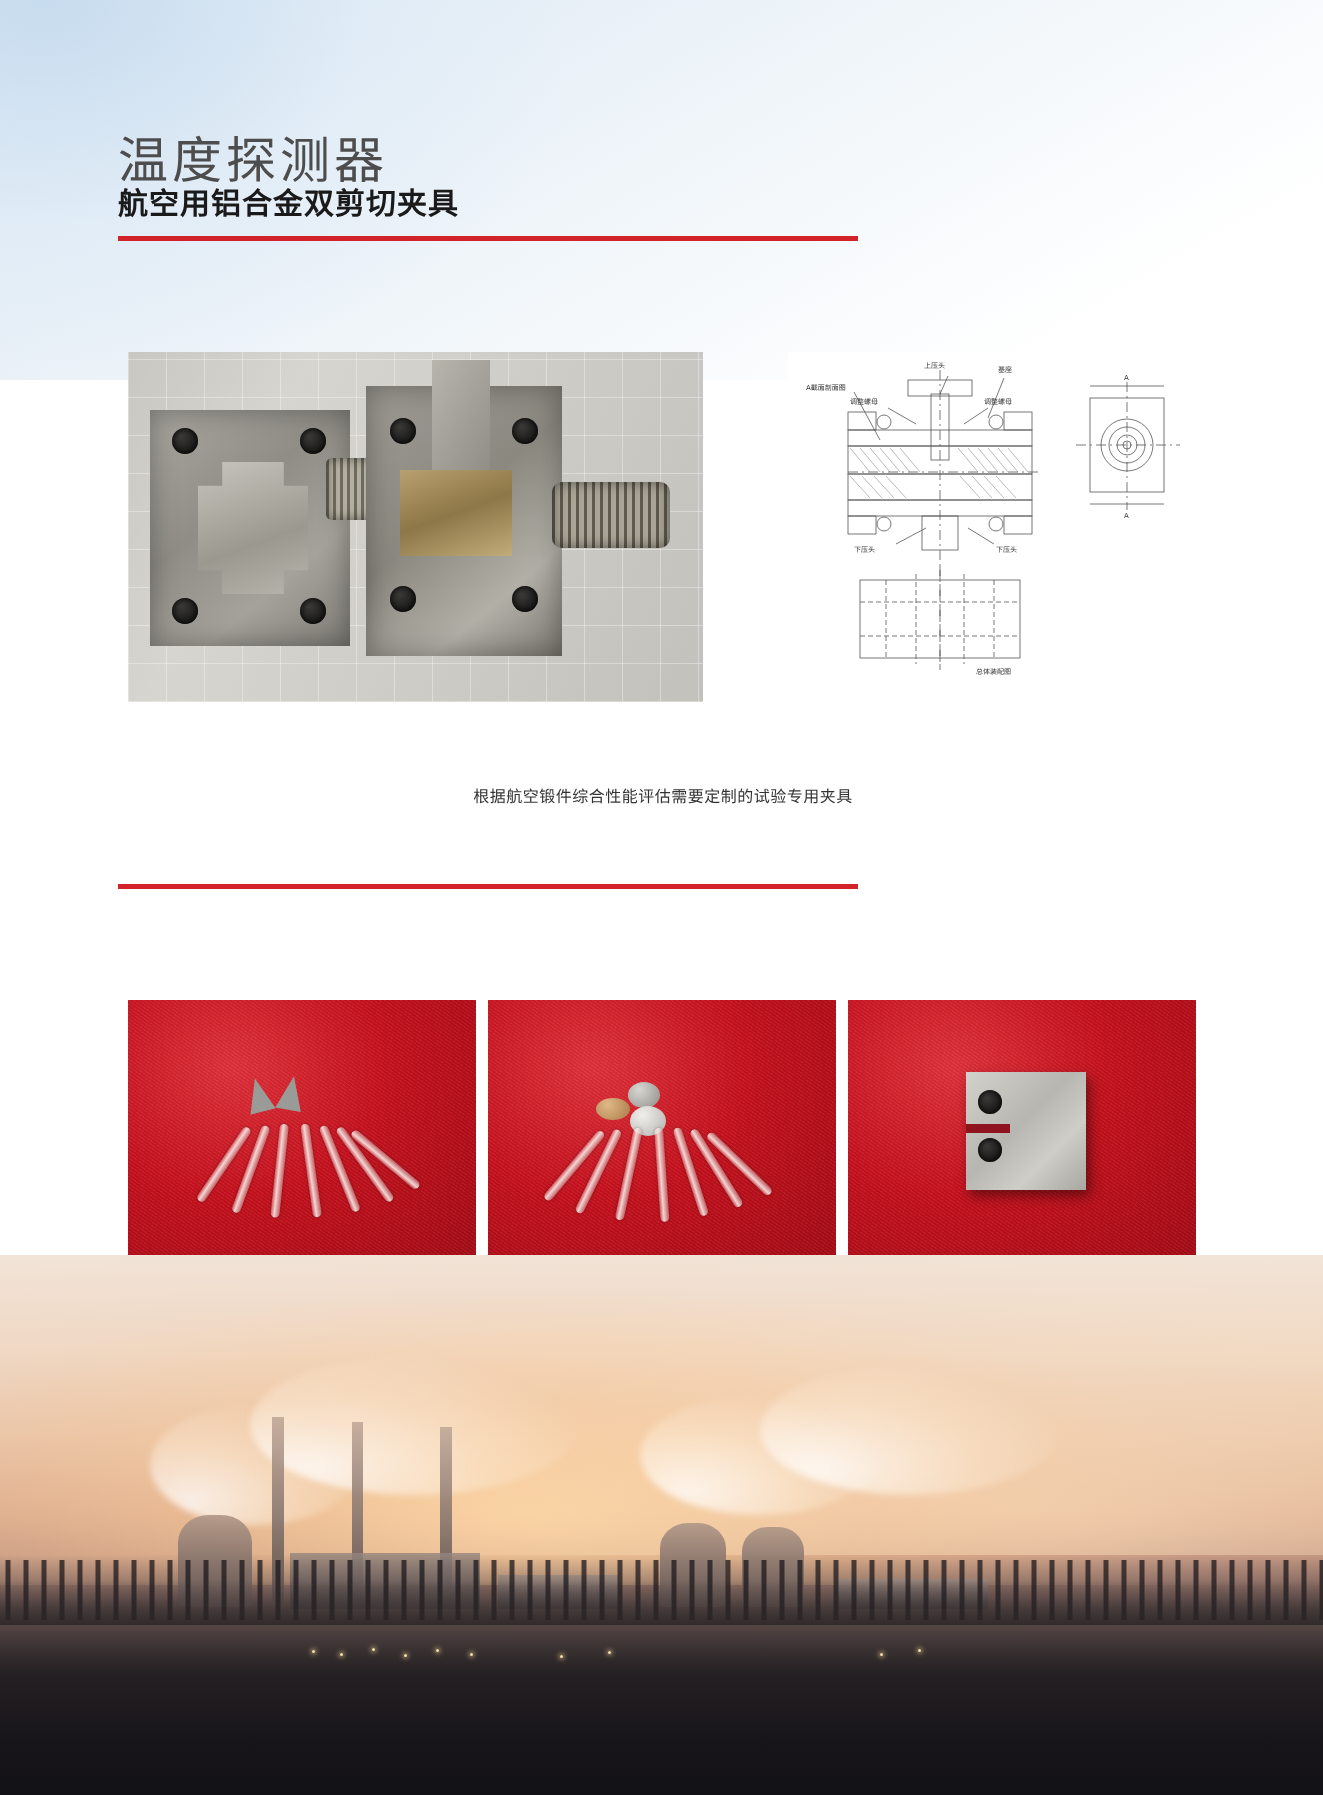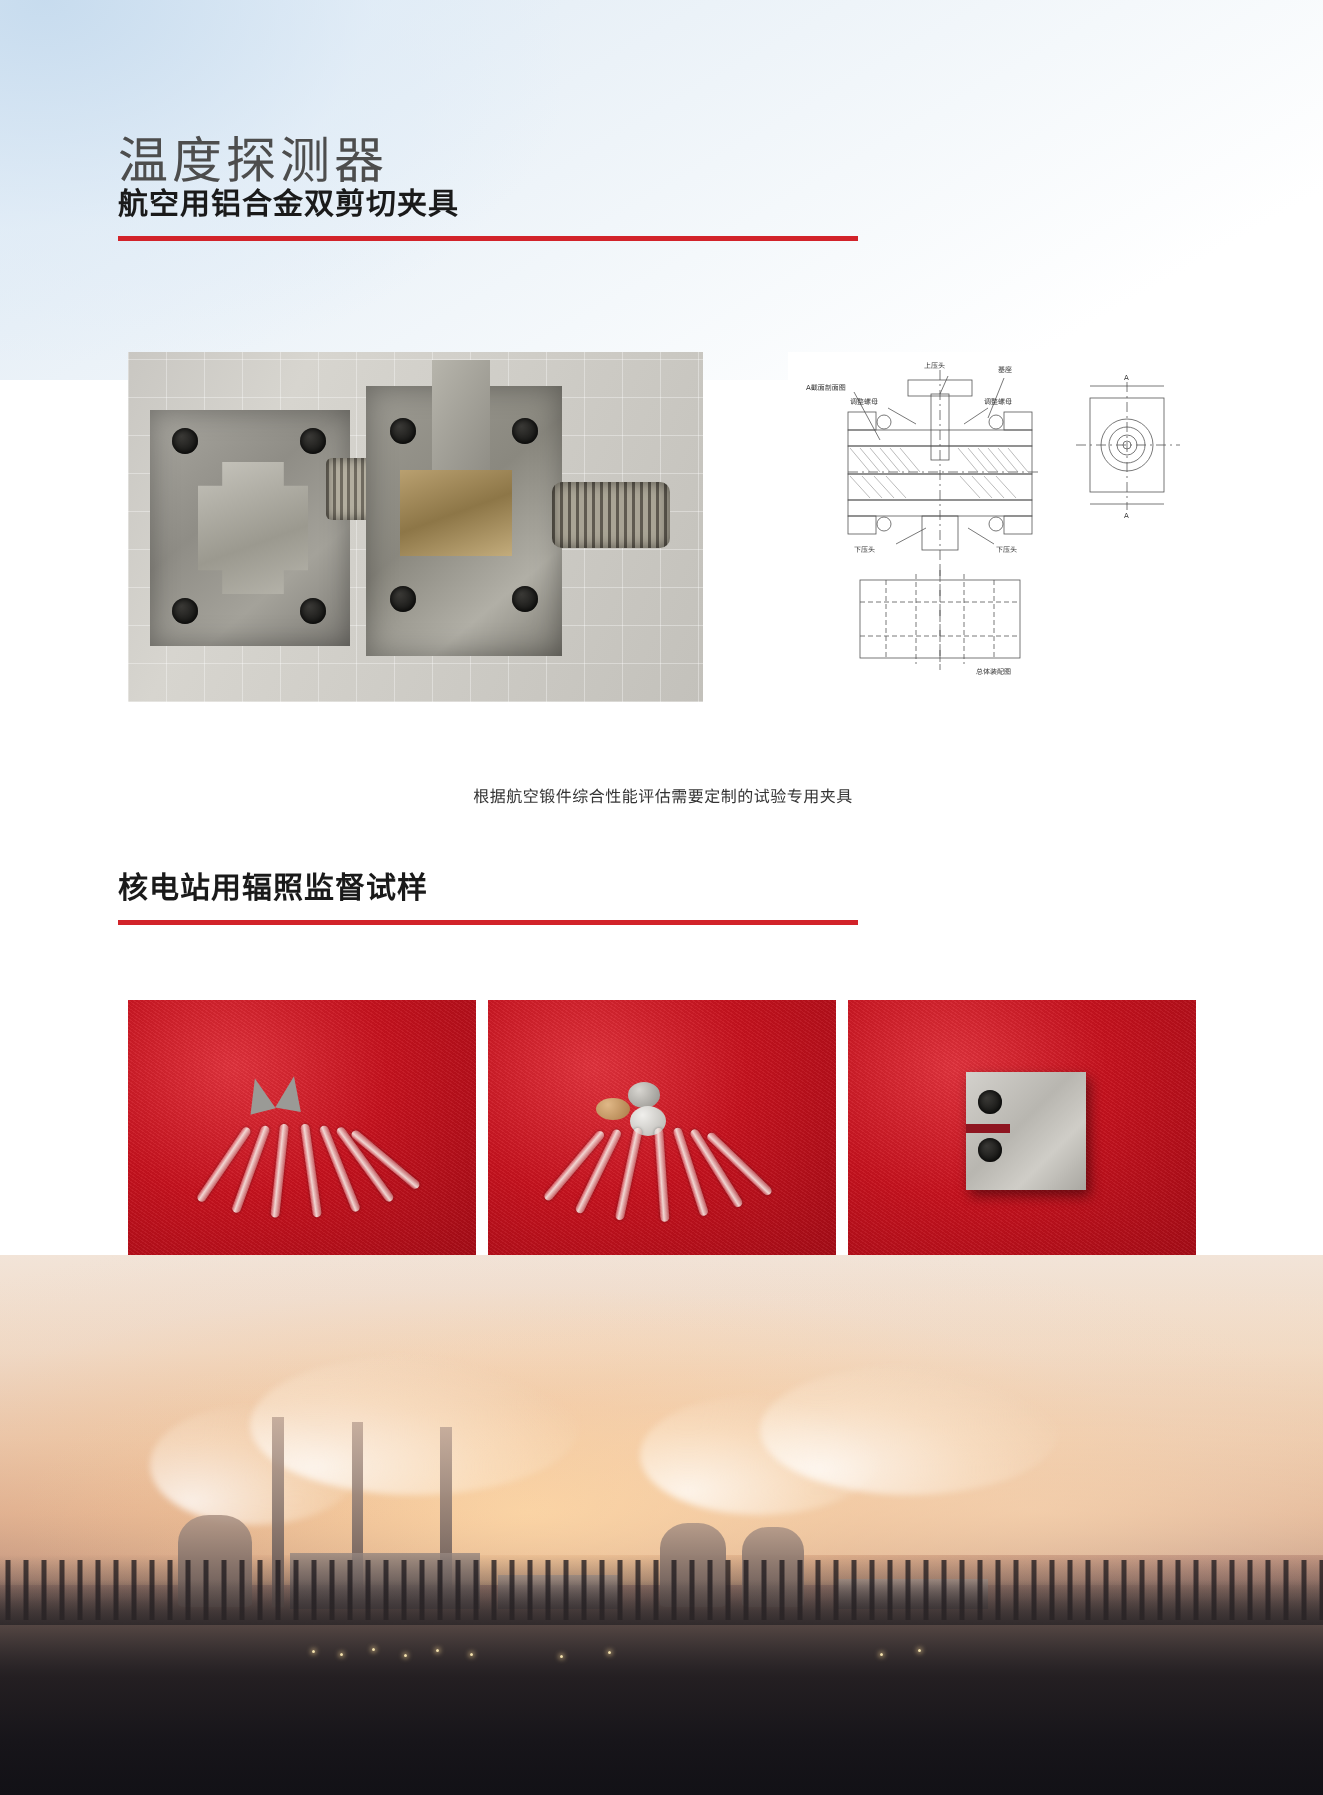--- a/index.html
+++ b/index.html
@@ -438,21 +438,20 @@
         <text x="336" y="28">A</text>
         <text x="336" y="166">A</text>
       </g>
     </svg>
   </div>
 </div>
 
 <div class="caption" style="top:783px;">根据航空锻件综合性能评估需要定制的试验专用夹具</div>
 
 <div class="section" style="top:870px;">
-  <div class="section-title">核电站用辐照监督试样</div>
   <div class="title-rule"></div>
 </div>
 
 <div class="figure-row-2">
 
   <div class="red-card">
     <div class="noise"></div>
     <div class="cone" style="left:118px; top:78px; transform:rotate(-14deg);"></div>
     <div class="cone" style="left:150px; top:76px; transform:rotate(10deg);"></div>
     <div class="vial" style="left:116px; top:128px; height:88px; transform:rotate(34deg);"></div>

